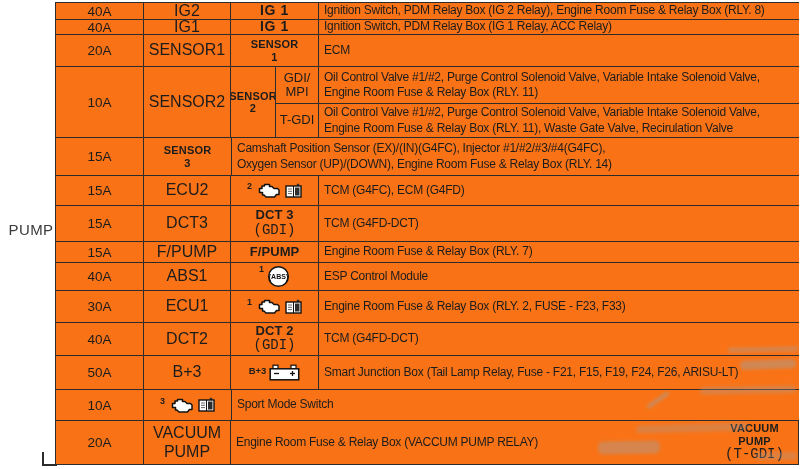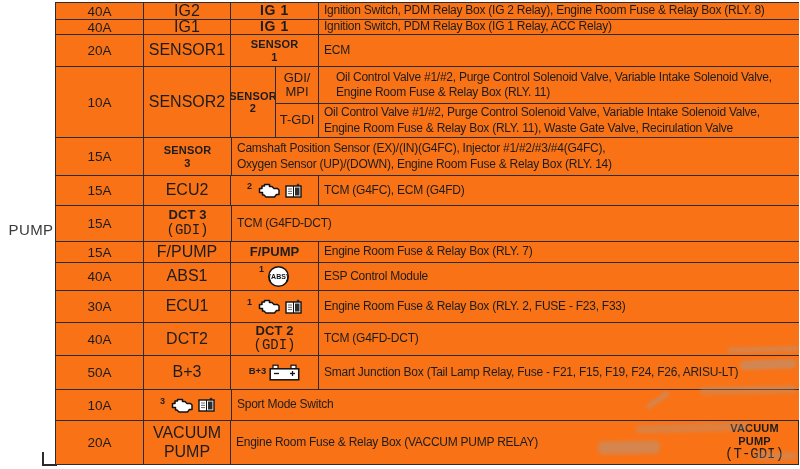--- a/index.html
+++ b/index.html
@@ -33,21 +33,21 @@
     line-height:1.28;white-space:pre-line;
   }
   .symlines{display:flex;flex-direction:column;align-items:center;line-height:1.12;}
   .symline{font-weight:bold;font-size:11px;letter-spacing:.2px;}
   .symline.big{font-size:14px;letter-spacing:.6px;}
   .symline.mid{font-size:13px;letter-spacing:.1px;}
   .symline.reg{font-weight:normal;font-size:14px;letter-spacing:0;font-family:Liberation Mono, monospace;}
   .symleft{width:45px;flex-direction:column;line-height:1.12;}
   .substack{display:flex;flex-direction:column;flex:1;}
   .subrow{display:flex;box-sizing:border-box;}
-  .subrow.first{border-bottom:1.6px solid #2c2c2c;gap:12px;}
+  .subrow.first{border-bottom:1.6px solid #2c2c2c;}
   .sublabel{width:43px;flex-direction:column;line-height:1.1;}
   .sublabel-line{font-size:13px;font-weight:normal;}
   .iconwrap{display:flex;align-items:center;gap:2px;}
   .sup{font-size:9px;font-weight:bold;align-self:flex-start;margin:0 1px 0 0;line-height:1;}
   .sup.b3label{font-size:9.5px;margin-top:2px;}
   svg{display:block;}
   .smudge{
     position:absolute;background:#a0a0a0;opacity:.38;border-radius:5px;
     filter:blur(1.6px);pointer-events:none;
   }
@@ -144,20 +144,21 @@
               <line x1="3" y1="8.3" x2="7" y2="8.3" stroke="#555" stroke-width="0.9"></line>
               <line x1="3" y1="10.6" x2="7" y2="10.6" stroke="#555" stroke-width="0.9"></line>
               <rect x="10" y="4.5" width="4.5" height="8" fill="#2e2e2e"></rect>
             </svg>
           </div>
         </div>
         <div class="cell desc">TCM (G4FC), ECM (G4FD)</div>
       </div>
       <div class="row" style="height: 36px;">
         <div class="cell amp">15A</div>
+        <div class="cell name">DCT3</div>
         <div class="cell sym">
           <div class="symlines">
             <span class="symline mid">DCT 3</span>
             <span class="symline reg">(GDI)</span>
           </div>
         </div>
         <div class="cell desc">TCM (G4FD-DCT)</div>
       </div>
       <div class="row" style="height: 21px;">
         <div class="cell amp">15A</div>

